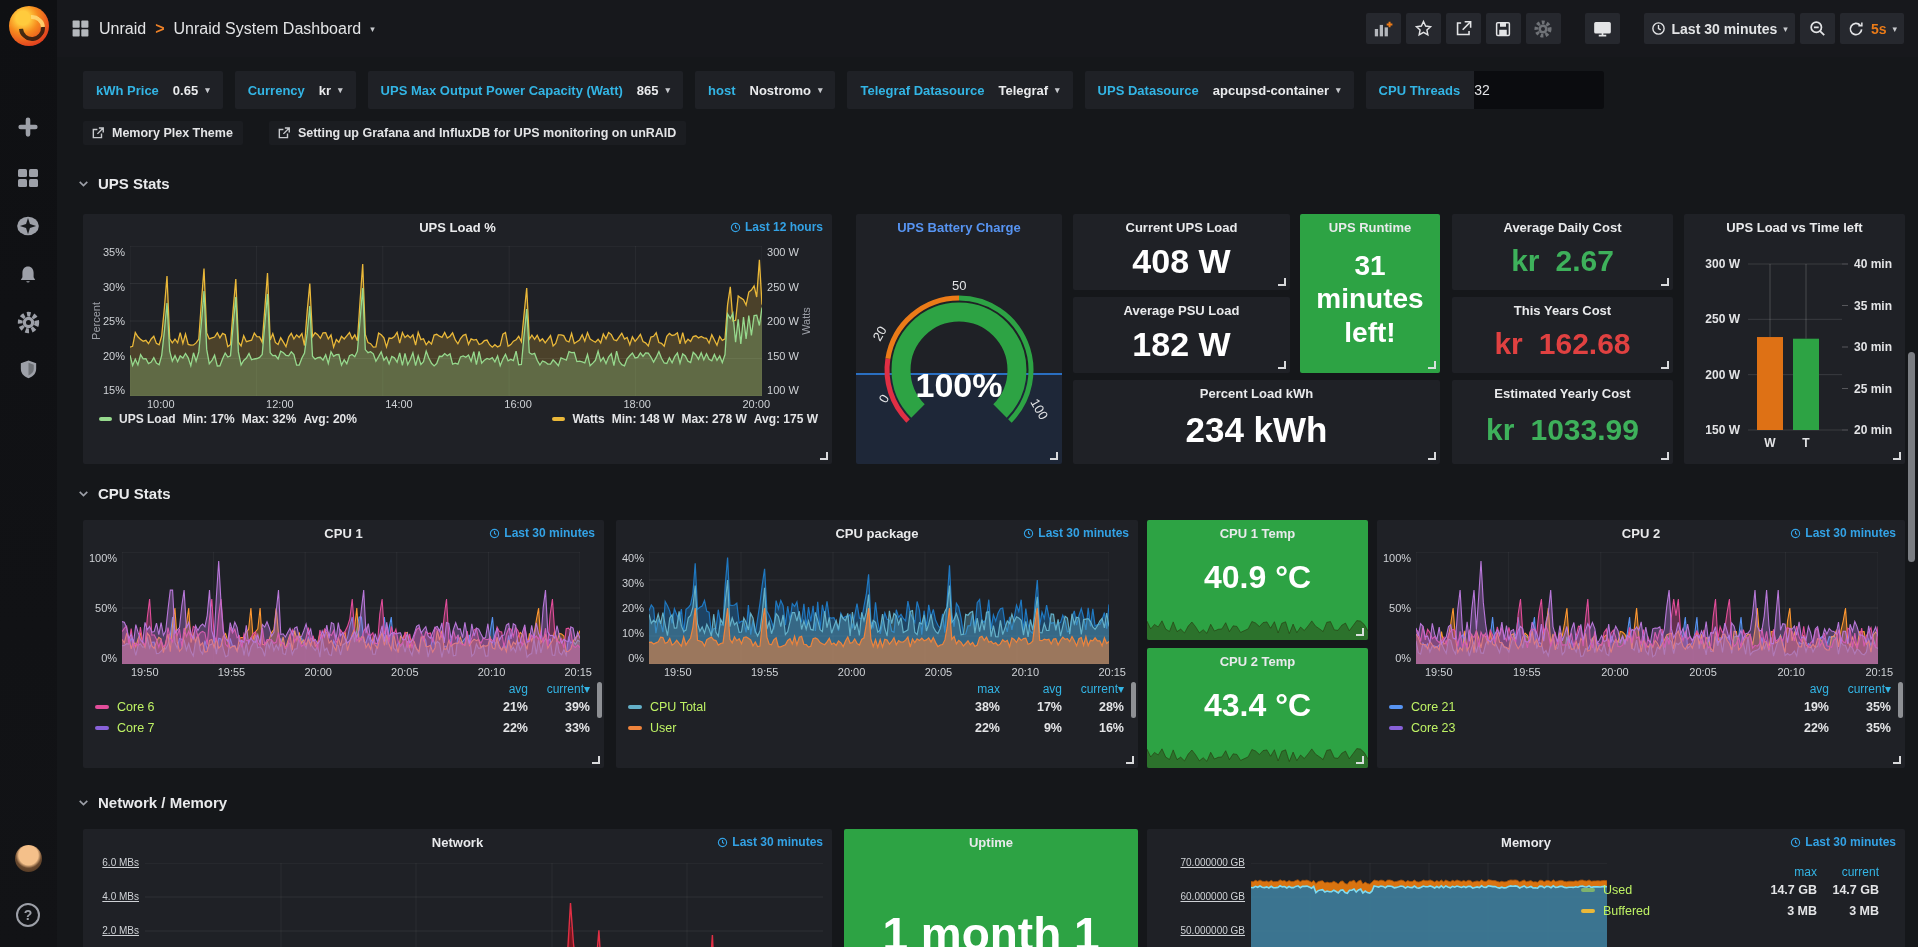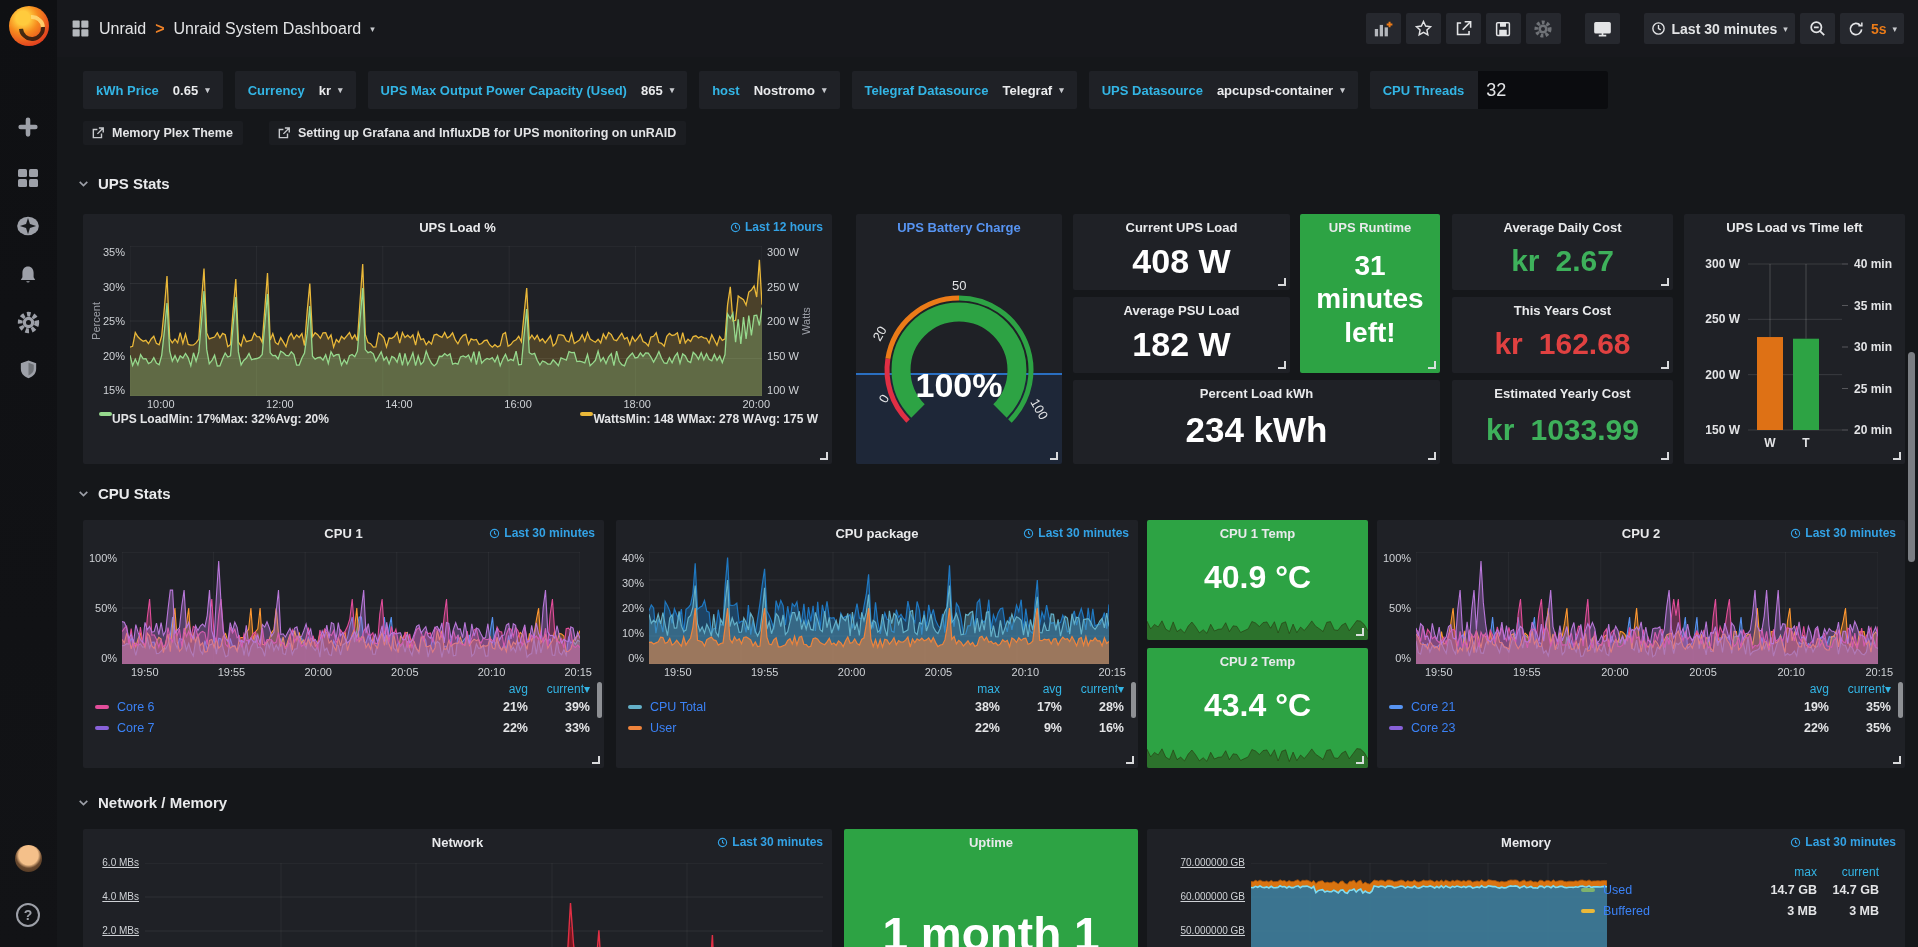--- a/index.html
+++ b/index.html
@@ -33,21 +33,21 @@
   .orange { color:#EB7B18; font-weight:bold; }
 
   
   .dash { position:absolute; left:57px; top:57px; width:1861px; height:890px; overflow:hidden; }
   .vars { position:absolute; left:26px; top:14px; display:flex; gap:12px; }
   .varbox { height:38px; background:#1F2126; border-radius:2px; display:flex; align-items:center;
     padding:0 13px; gap:14px; font-size:13px; font-weight:bold; cursor:pointer; }
   .varbox .vlabel { color:#33B5E5; }
   .varbox .vvalue { color:#E9EAEC; display:flex; align-items:center; gap:7px; }
   .varbox .vinput { background:#0B0C0F; height:38px; margin-right:-13px; display:flex; align-items:center;
-    padding:0 8px; min-width:130px; border-radius:0 2px 2px 0; font-weight:normal; font-size:18px; }
+    padding:0 0; min-width:130px; border-radius:0 2px 2px 0; font-weight:normal; font-size:14px; }
   .links { position:absolute; left:26px; top:64px; display:flex; gap:26px; }
   .dlink { display:flex; align-items:center; gap:7px; font-size:12.5px; font-weight:bold; color:#E3E4E6;
     background:#1B1D21; padding:5px 10px 5px 8px; border-radius:2px; cursor:pointer; }
 
   .row-hdr { position:absolute; left:20px; display:flex; align-items:center; gap:8px;
     font-size:15px; font-weight:bold; color:#E9EAEC; cursor:pointer; }
 
   
   .panel { position:absolute; background:#1F2126; border-radius:2px; }
   .panel::after { content:''; position:absolute; right:4px; bottom:4px; width:6px; height:6px;
@@ -70,28 +70,28 @@
   .yaxis.right { align-items:flex-start; padding:0 0 0 5px; }
   .rot-label { width:14px; display:flex; align-items:center; justify-content:center;
     font-size:11px; color:#9DA0A8; }
   .rot-label span { transform:rotate(-90deg); white-space:nowrap; }
   .xticks { display:flex; justify-content:space-between; font-size:11px; color:#CFD2D6; margin-top:2px; }
 
   .legend-hdr { display:flex; justify-content:flex-end; font-size:12px; font-weight:normal; color:#33B5E5; }
   .legend-hdr span { width:62px; text-align:right; }
   .legend-row { display:flex; align-items:center; font-size:12.5px; height:21px; }
   .legend-row .sw { width:14px; height:4px; border-radius:2px; margin:0 8px 0 2px; }
-  .legend-row .nm { color:#3b82f6; cursor:pointer; }
+  .legend-row .nm { color:#bef264; cursor:pointer; }
   .legend-row .val { width:62px; text-align:right; font-weight:bold; margin-left:auto; }
   .legend-row .val ~ .val { margin-left:0; }
   .legend-scroll { position:absolute; width:5px; height:36px; background:#8E9094; border-radius:3px; }
 
   .ups-legend { display:flex; justify-content:space-between; padding:2px 14px 0 16px;
     font-size:12px; font-weight:bold; color:#E3E4E6; }
-  .ups-legend .item { display:flex; }
+  .ups-legend .item { display:flex; align-items:center; gap:7px; }
   .ups-legend .sw { width:13px; height:4px; border-radius:2px; }
 
   .abs-tick { position:absolute; font-size:10px; color:#CFD2D6; text-align:right;text-decoration:underline; }
 
   .page-scroll { position:absolute; right:3px; top:352px; width:7px; height:210px;
     background:#7B7E83; border-radius:4px; z-index:40; cursor:pointer; }
 
   .gauge-navy { position:absolute; left:0; top:159px; width:100%; height:91px;
     background:rgba(28,48,82,.42); border-top:2px solid #2A6FC2; }
 </style>
@@ -236,21 +236,21 @@
         </span>
       </div>
       <div class="varbox">
         <span class="vlabel">Currency</span>
         <span class="vvalue">
           <span>kr</span>
           <span class="caret">▾</span>
         </span>
       </div>
       <div class="varbox">
-        <span class="vlabel">UPS Max Output Power Capacity (Used)</span>
+        <span class="vlabel">UPS Max Output Power Capacity (Watt)</span>
         <span class="vvalue">
           <span>865</span>
           <span class="caret">▾</span>
         </span>
       </div>
       <div class="varbox">
         <span class="vlabel">host</span>
         <span class="vvalue">
           <span>Nostromo</span>
           <span class="caret">▾</span>

